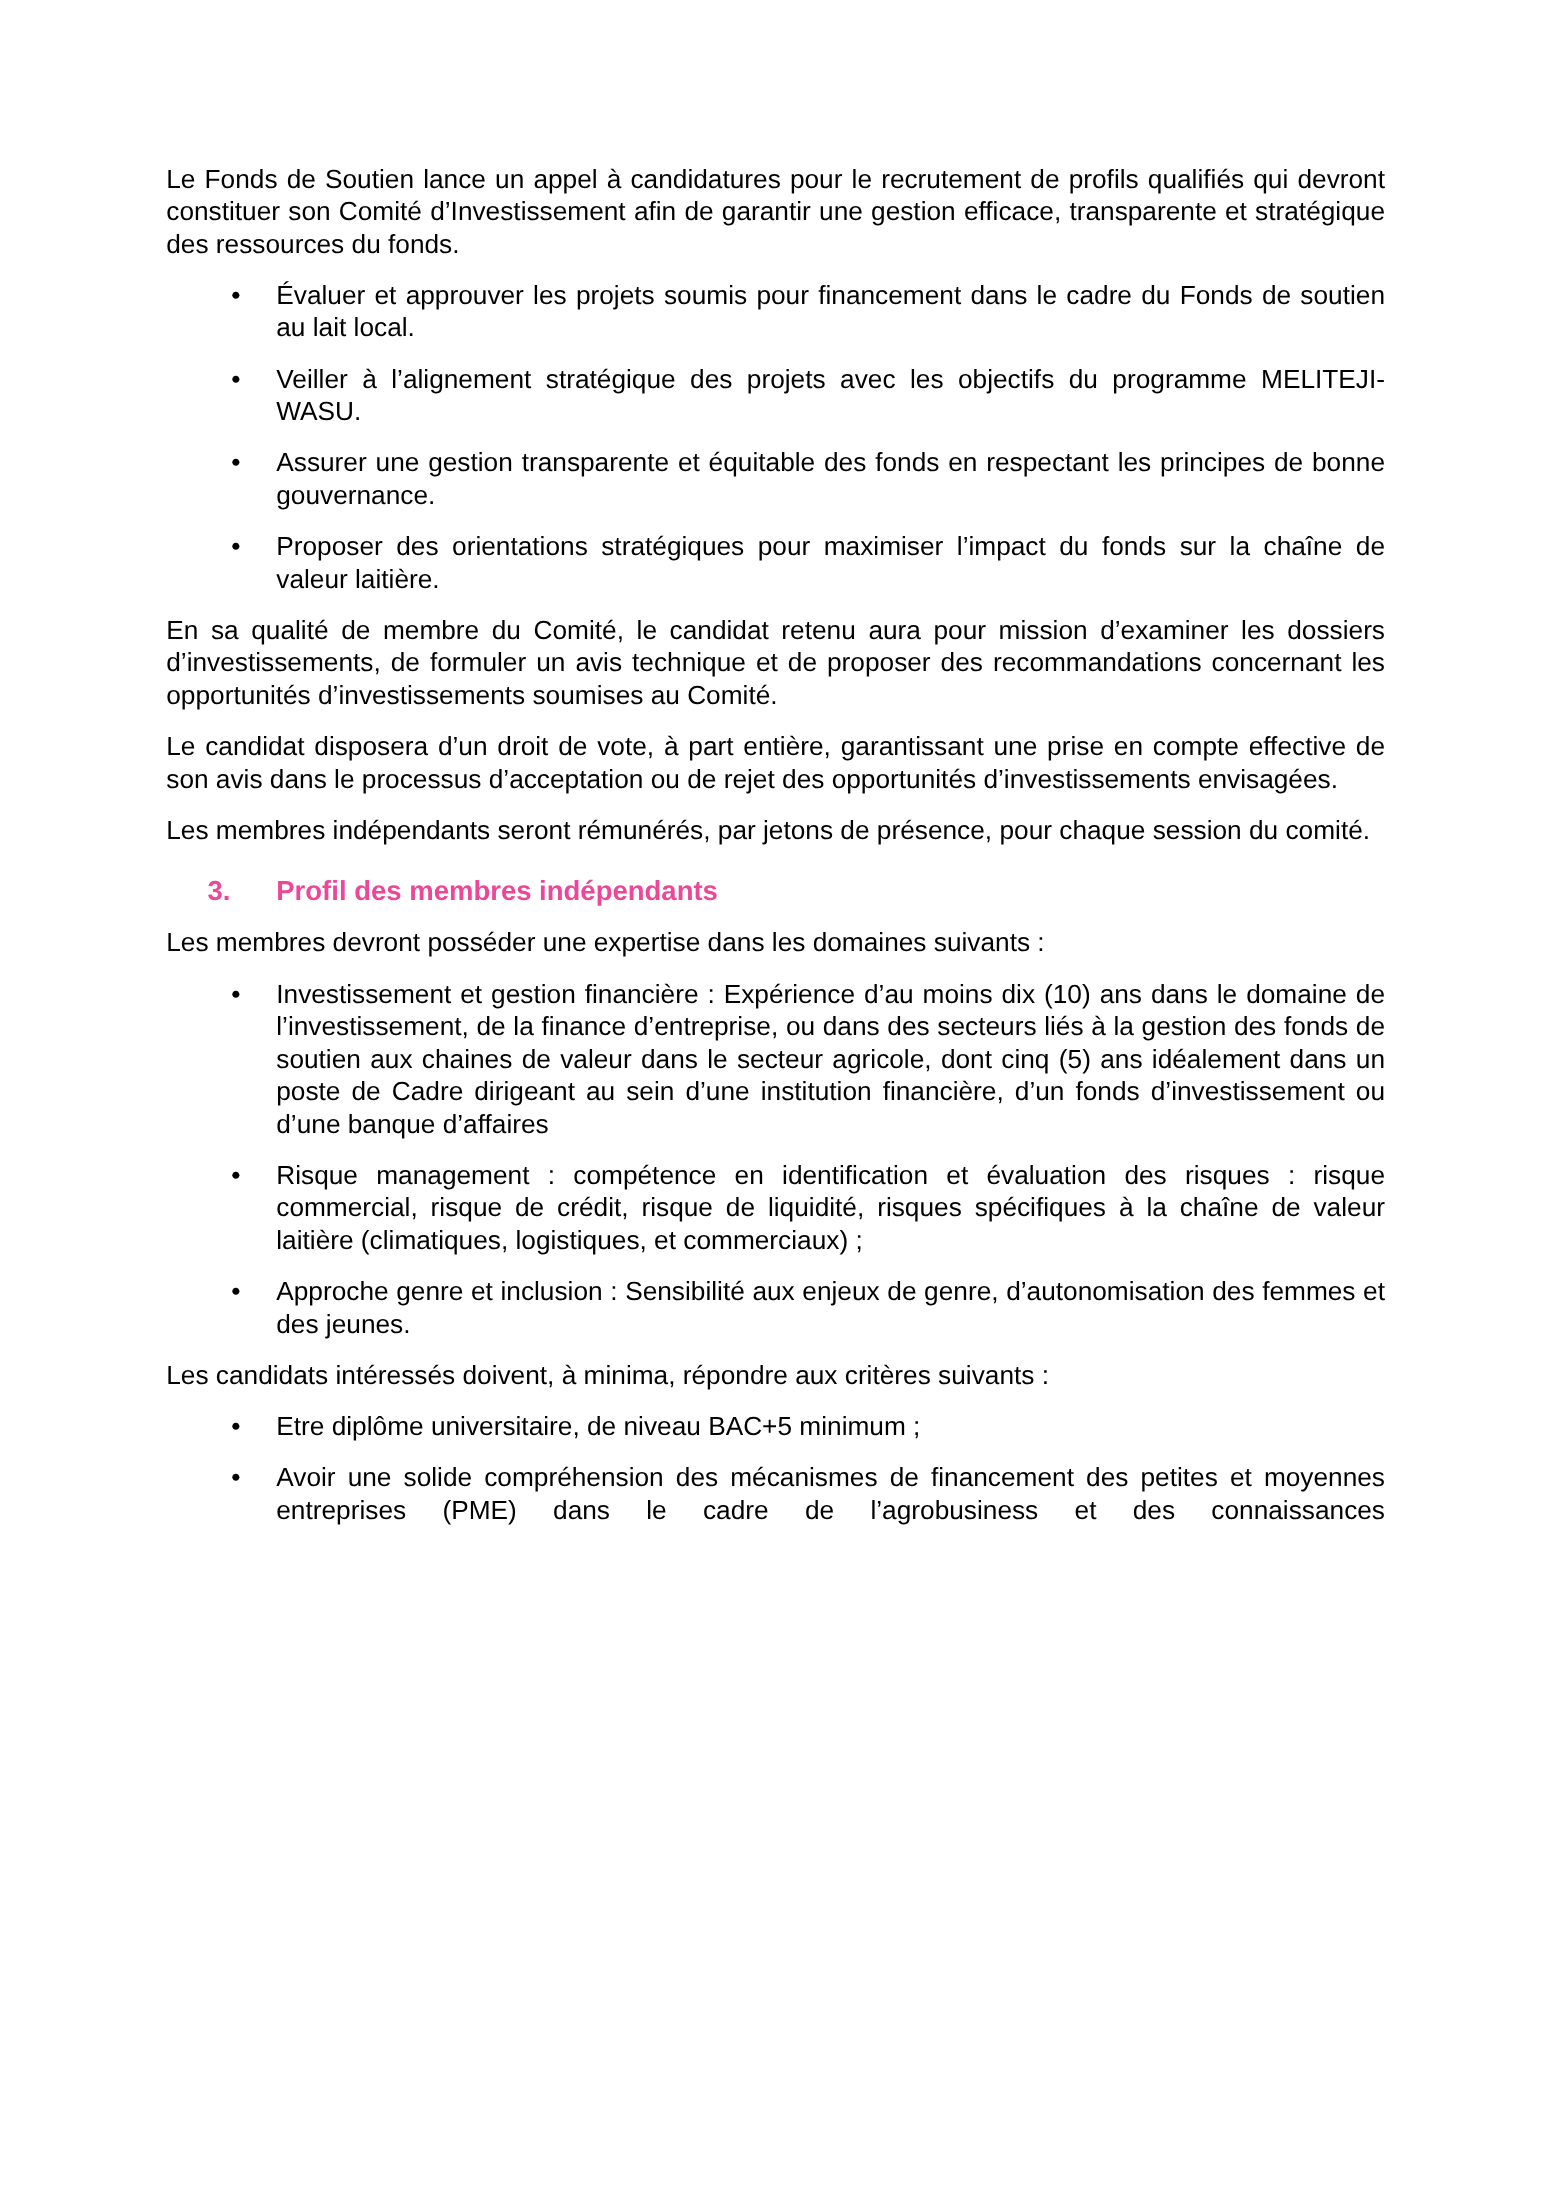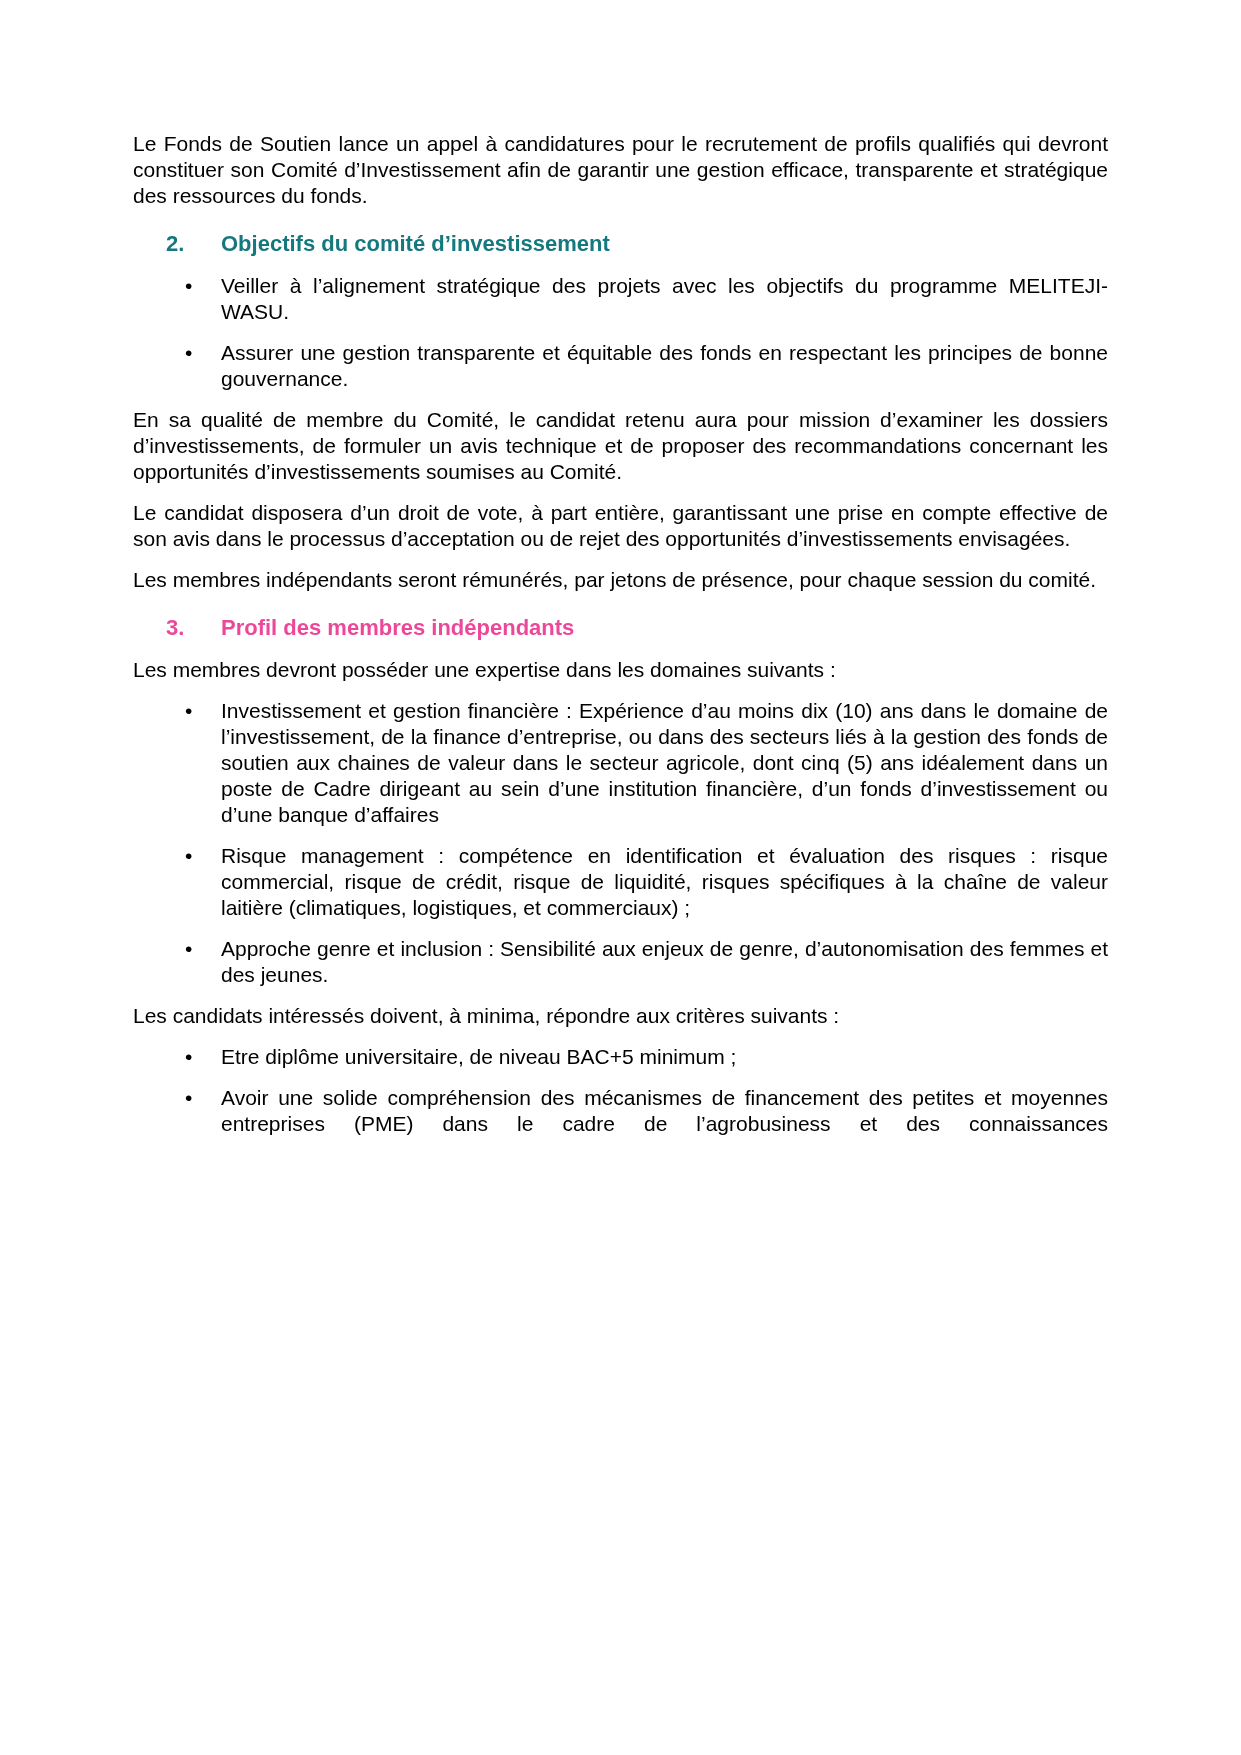--- a/index.html
+++ b/index.html
@@ -60,24 +60,25 @@
   .bullet-list:last-child .bullet-item:last-child {
     text-align-last: justify;
   }
 </style>
 </head>
 <body>
 
 <div class="page">
   <div>
       <p class="paragraph">Le Fonds de Soutien lance un appel à candidatures pour le recrutement de profils qualifiés qui devront constituer son Comité d’Investissement afin de garantir une gestion efficace, transparente et stratégique des ressources du fonds.</p>
-      <h2 class="section-heading" style="color: rgb(21, 120, 127);"><span class="heading-number">2.</span><span>Objectifs du comité d’investissement</span></h2>
       <ul class="bullet-list">
+        <li class="bullet-item">Évaluer et approuver les projets soumis pour financement dans le cadre du Fonds de soutien au lait local.</li>
         <li class="bullet-item">Veiller à l’alignement stratégique des projets avec les objectifs du programme MELITEJI-WASU.</li>
         <li class="bullet-item">Assurer une gestion transparente et équitable des fonds en respectant les principes de bonne gouvernance.</li>
+        <li class="bullet-item">Proposer des orientations stratégiques pour maximiser l’impact du fonds sur la chaîne de valeur laitière.</li>
       </ul>
       <p class="paragraph">En sa qualité de membre du Comité, le candidat retenu aura pour mission d’examiner les dossiers d’investissements, de formuler un avis technique et de proposer des recommandations concernant les opportunités d’investissements soumises au Comité.</p>
       <p class="paragraph">Le candidat disposera d’un droit de vote, à part entière, garantissant une prise en compte effective de son avis dans le processus d’acceptation ou de rejet des opportunités d’investissements envisagées.</p>
       <p class="paragraph">Les membres indépendants seront rémunérés, par jetons de présence, pour chaque session du comité.</p>
       <h2 class="section-heading" style="color: #ec4899;"><span class="heading-number">3.</span><span>Profil des membres indépendants</span></h2>
       <p class="paragraph">Les membres devront posséder une expertise dans les domaines suivants :</p>
       <ul class="bullet-list">
         <li class="bullet-item">Investissement et gestion financière : Expérience d’au moins dix (10) ans dans le domaine de l’investissement, de la finance d’entreprise, ou dans des secteurs liés à la gestion des fonds de soutien aux chaines de valeur dans le secteur agricole, dont cinq (5) ans idéalement dans un poste de Cadre dirigeant au sein d’une institution financière, d’un fonds d’investissement ou d’une banque d’affaires</li>
         <li class="bullet-item">Risque management : compétence en identification et évaluation des risques : risque commercial, risque de crédit, risque de liquidité, risques spécifiques à la chaîne de valeur laitière (climatiques, logistiques, et commerciaux) ;</li>
         <li class="bullet-item">Approche genre et inclusion : Sensibilité aux enjeux de genre, d’autonomisation des femmes et des jeunes.</li>

